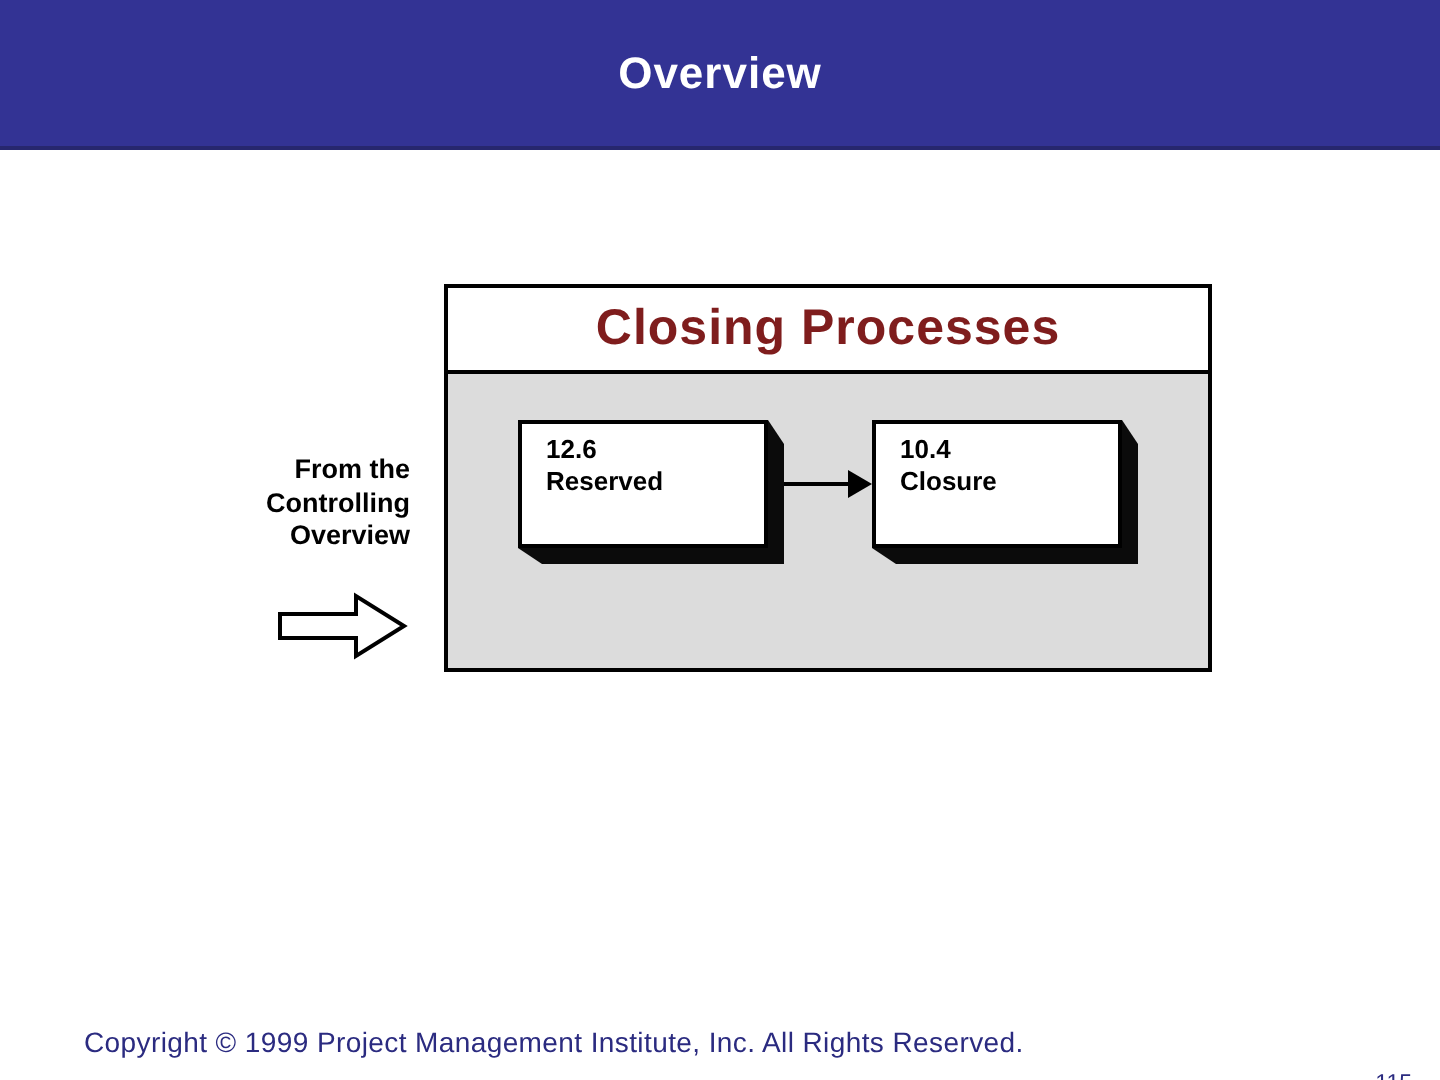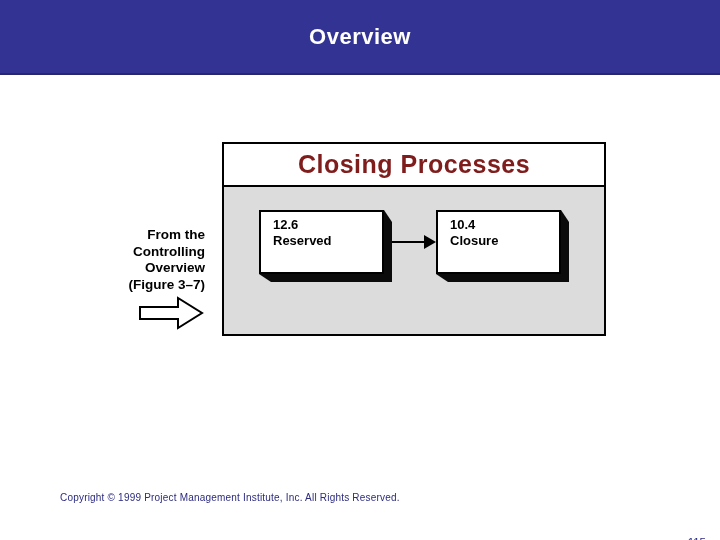--- a/index.html
+++ b/index.html
@@ -41,37 +41,36 @@
   .connector-line{position:absolute;left:168px;top:54px;width:34px;height:2px;background:#000;}
   .connector-head{position:absolute;left:200px;top:48px;width:0;height:0;
     border-top:7px solid transparent;border-bottom:7px solid transparent;border-left:12px solid #000;}
 
   
   .source-label{position:absolute;left:78px;top:227px;width:127px;text-align:right;
     font-size:13.5px;font-weight:bold;line-height:16.5px;color:#000;}
   .flow-arrow{position:absolute;left:138px;top:296px;}
 
   
-  .footer{position:absolute;left:42px;top:492px;font-size:10px;letter-spacing:0.2px;color:var(--footer-text);margin-left:18px;}
+  .footer{position:absolute;left:42px;top:513px;font-size:14px;letter-spacing:0.2px;color:var(--footer-text);}
   .page-number{position:absolute;right:14px;top:536px;font-size:11.5px;color:var(--footer-text);}
 </style>
 </head>
 <body>
 
 <div class="slide">
 
   <header class="titlebar">
     <h1>Overview</h1>
   </header>
 
   <div class="source-label">
     <div>From the</div>
     <div>Controlling</div>
     <div>Overview</div>
-    <div>(Figure 3–7)</div>
   </div>
 
   <svg class="flow-arrow" width="68" height="34" viewBox="0 0 68 34">
     <polygon points="2,11 40,11 40,2 64,17 40,32 40,23 2,23" fill="#ffffff" stroke="#000000" stroke-width="2" stroke-linejoin="miter"></polygon>
   </svg>
 
   <div class="diagram">
     <div class="diagram-title">Closing Processes</div>
     <div class="diagram-panel">
 

